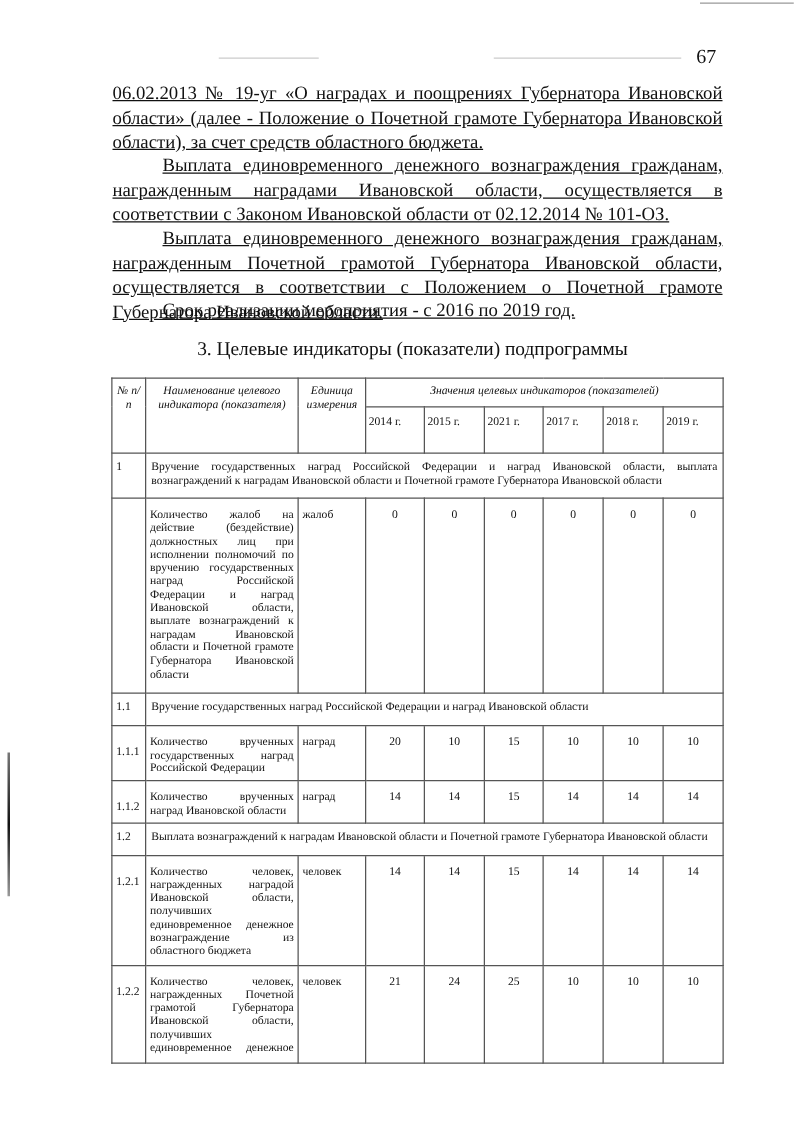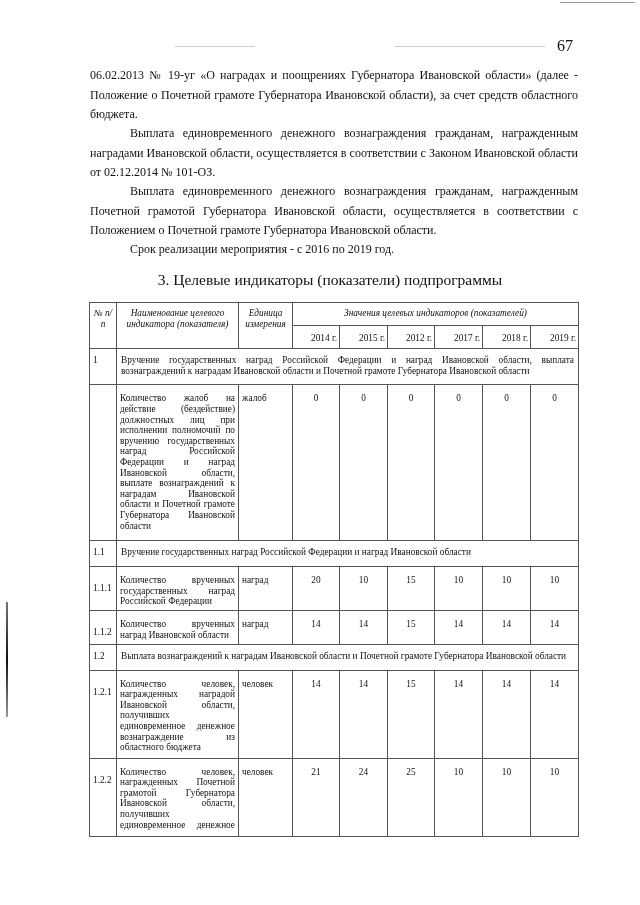--- a/index.html
+++ b/index.html
@@ -1,32 +1,32 @@
 <!DOCTYPE html>
 <html><head>
 <meta charset="utf-8">
 <style>
   html, body { margin: 0; padding: 0; background: #ffffff; }
   body { width: 640px; height: 905px; position: relative; overflow: hidden;
          font-family: "Liberation Serif", "DejaVu Serif", serif; color: #111; }
   .page-number { position: absolute; left: 557px; top: 37px; font-size: 16px; }
   .noise { position: absolute; height: 1px; background: #bbb; }
-  .para { position: absolute; left: 90px; width: 488px; font-size: 12px; line-height: 19.5px;
-          text-align: justify; text-align-last: left; }
+  .para { position: absolute; left: 90px; width: 488px; font-size: 15px; line-height: 19.5px;
+          text-align: justify; text-align-last: left; text-decoration: underline; }
   .para.indent { text-indent: 40px; }
   .section-title { position: absolute; left: 0; width: 660px; top: 271px; text-align: center;
                    font-size: 15.5px; }
   .margin-line { position: absolute; left: 6px; top: 602px; width: 2px; height: 115px;
                  background: linear-gradient(#777, #111 50%, #999); }
   table.ind { position: absolute; left: 89px; top: 302px; border-collapse: collapse;
               table-layout: fixed; font-size: 9.3px; line-height: 10.6px; }
   table.ind td { border: 1px solid #555; vertical-align: top; padding: 3px 3px; }
   table.ind td.j { text-align: justify; text-align-last: left; }
   table.ind td.hd { text-align: center; vertical-align: top; padding-top: 5px; font-style: italic; }
-  table.ind td.yr { text-align: right; padding: 7px 2px 5px; }
+  table.ind td.yr { text-align: left; padding: 7px 2px 19px; }
   table.ind td.val { text-align: center; padding-top: 8px; }
   table.ind td.num { padding-top: 16px; }
   table.ind td.sec { padding: 6px 4px 8px; text-align: justify; text-align-last: left; }
 </style>
 </head>
 <body>
 
 <div class="noise" style="left:175px;top:46px;width:80px;background:#ccc;"></div>
 <div class="noise" style="left:395px;top:46px;width:150px;background:#ccc;"></div>
 <div class="noise" style="left:560px;top:2px;width:75px;background:#999;"></div>
@@ -56,21 +56,21 @@
   <tbody id="tbody">
     <tr>
       <td class="hd" rowspan="2">№ п/п</td>
       <td class="hd" rowspan="2">Наименование целевого индикатора (показателя)</td>
       <td class="hd" rowspan="2">Единица измерения</td>
       <td class="hd" colspan="6" style="padding:5px 2px 6px;">Значения целевых индикаторов (показателей)</td>
     </tr>
     <tr>
       <td class="yr">2014 г.</td>
       <td class="yr">2015 г.</td>
-      <td class="yr">2012 г.</td>
+      <td class="yr">2021 г.</td>
       <td class="yr">2017 г.</td>
       <td class="yr">2018 г.</td>
       <td class="yr">2019 г.</td>
     </tr>
 
     <tr>
       <td class="num" style="padding-top:6px">1</td>
       <td class="sec" colspan="8">Вручение государственных наград Российской Федерации и наград Ивановской области, выплата вознаграждений к наградам Ивановской области и Почетной грамоте Губернатора Ивановской области</td>
     </tr>
 

